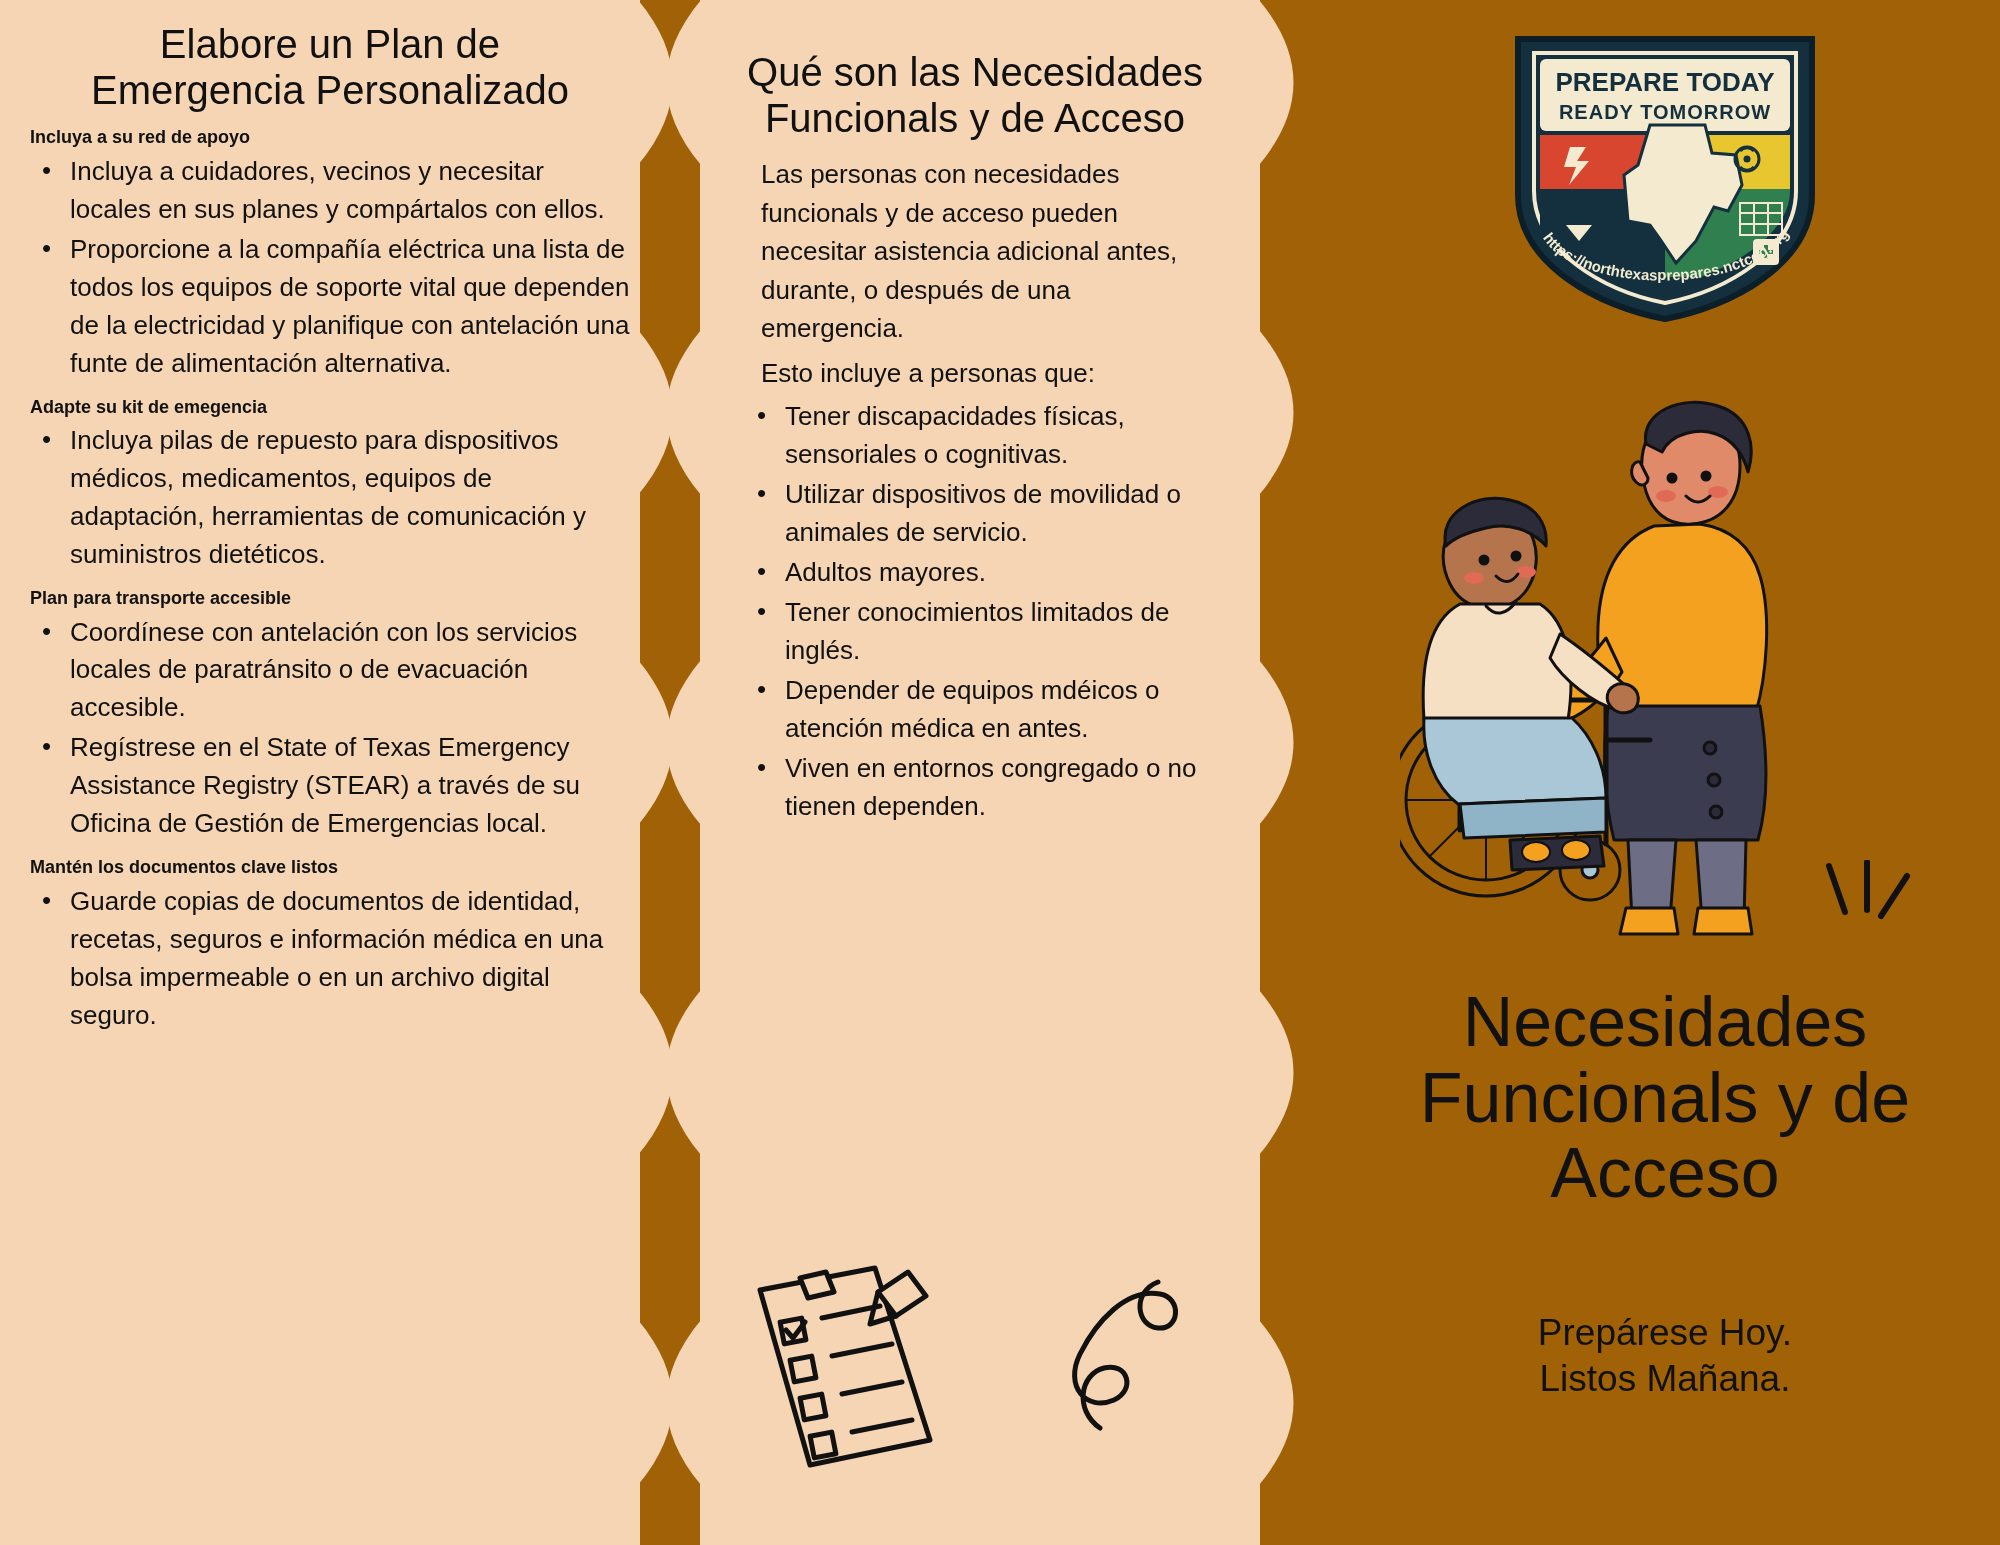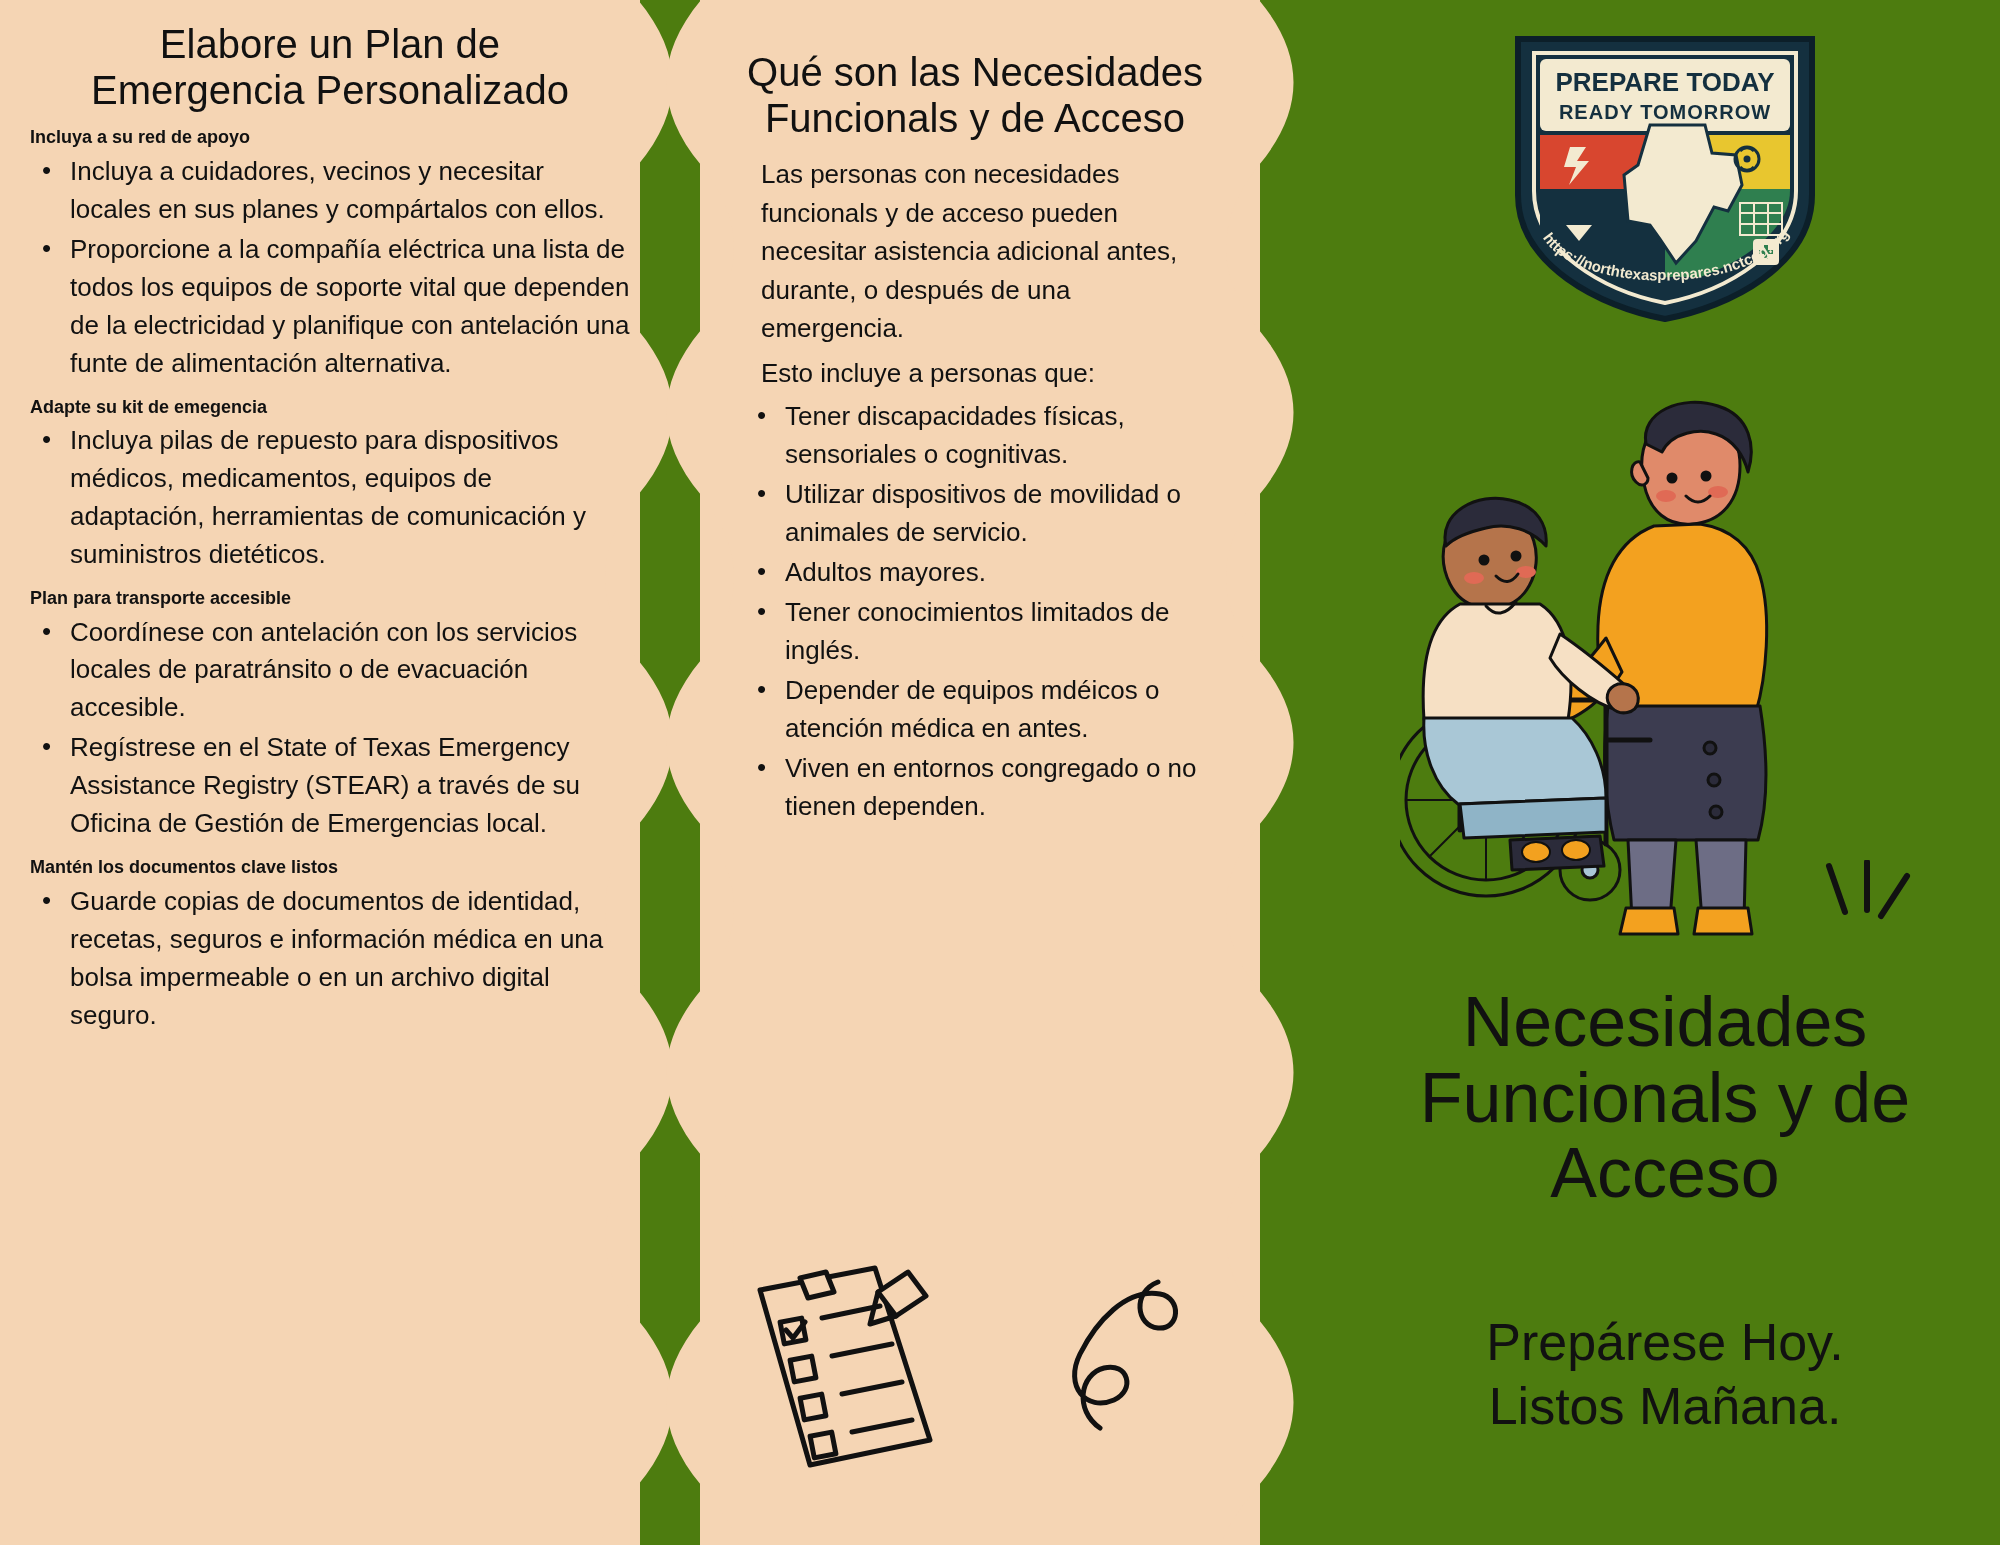--- a/index.html
+++ b/index.html
@@ -13,21 +13,21 @@
     background: #74a9b0;
     font-family: "Liberation Sans", sans-serif;
     color: #111111;
     position: relative;
   }
 
   
   .brochure {
     position: absolute;
     inset: 0;
-    background: #4d7c0f;
+    background: #a16207;
   }
 
   
   .panel-left {
     position: absolute;
     left: 0;
     top: 0;
     width: 640px;
     height: 1545px;
     background: #f5d5b4;
@@ -152,21 +152,21 @@
     line-height: 1.08;
     font-weight: 400;
     color: #111;
   }
   .cover-tag {
     position: absolute;
     left: 20px;
     top: 1310px;
     width: 650px;
     text-align: center;
-    font-size: 52px;
+    font-size: 37px;
     line-height: 1.24;
     color: #111;
   }
 
   .people {
     position: absolute;
     left: 1400px;
     top: 400px;
     width: 440px;
     height: 540px;

